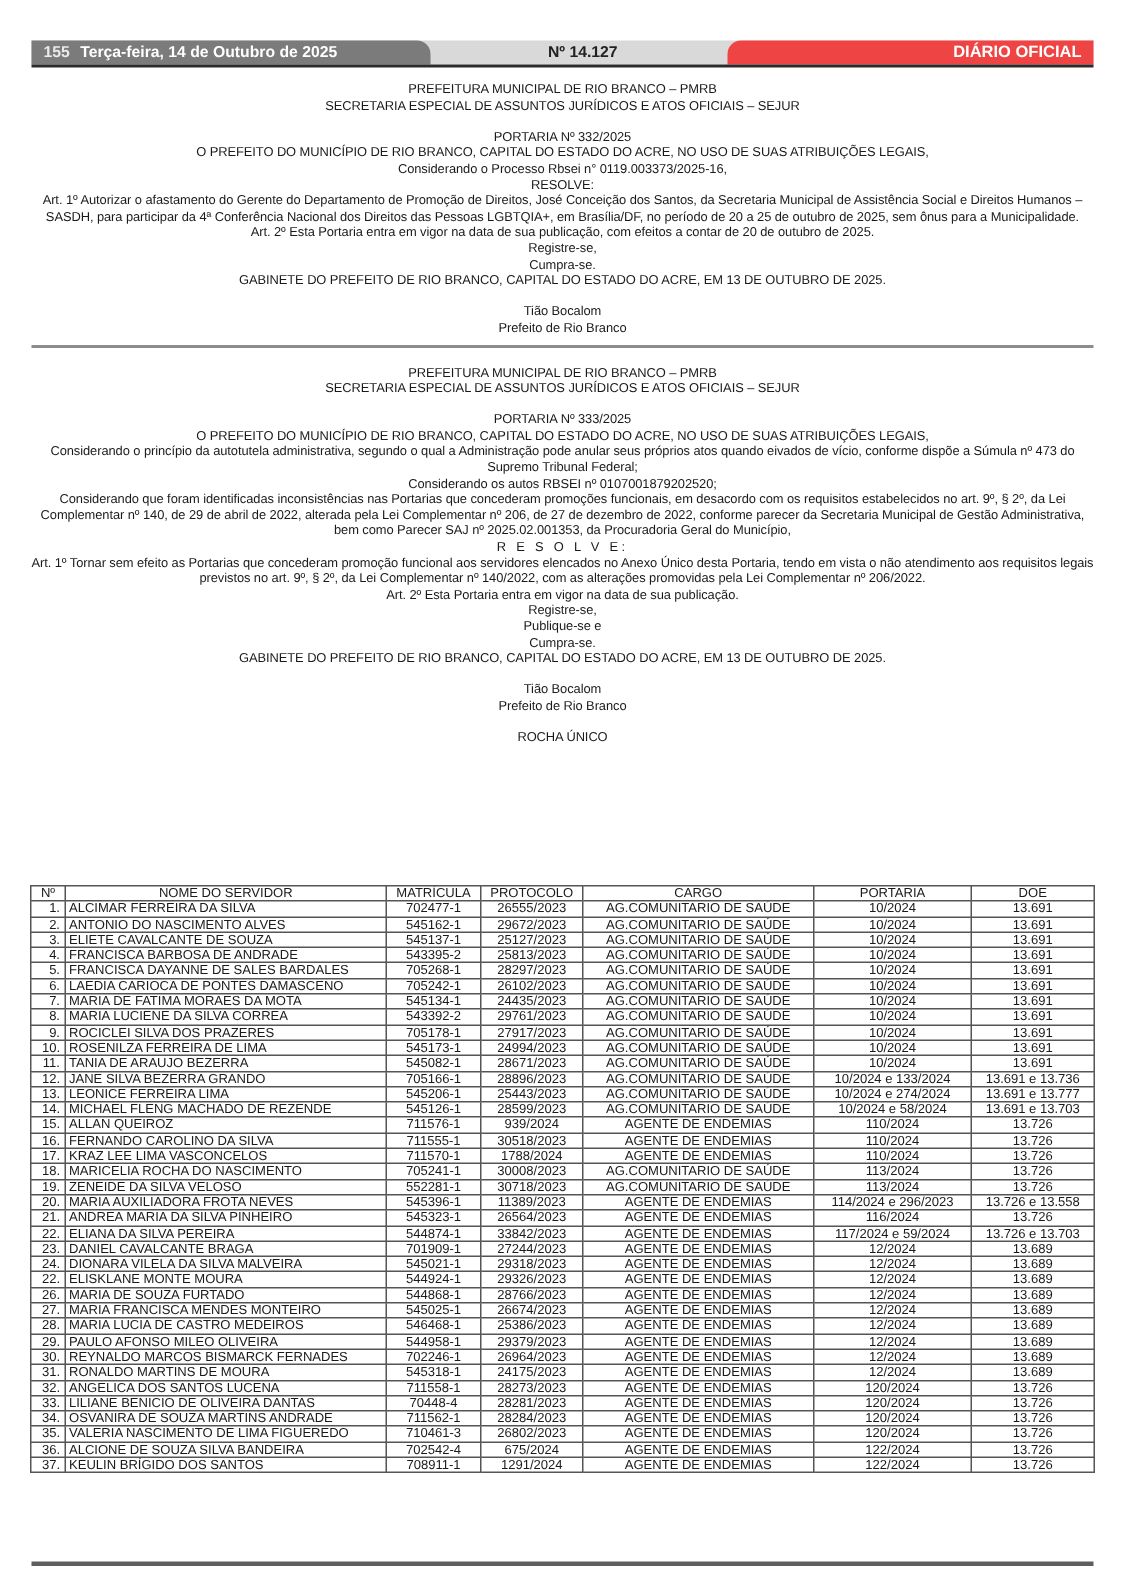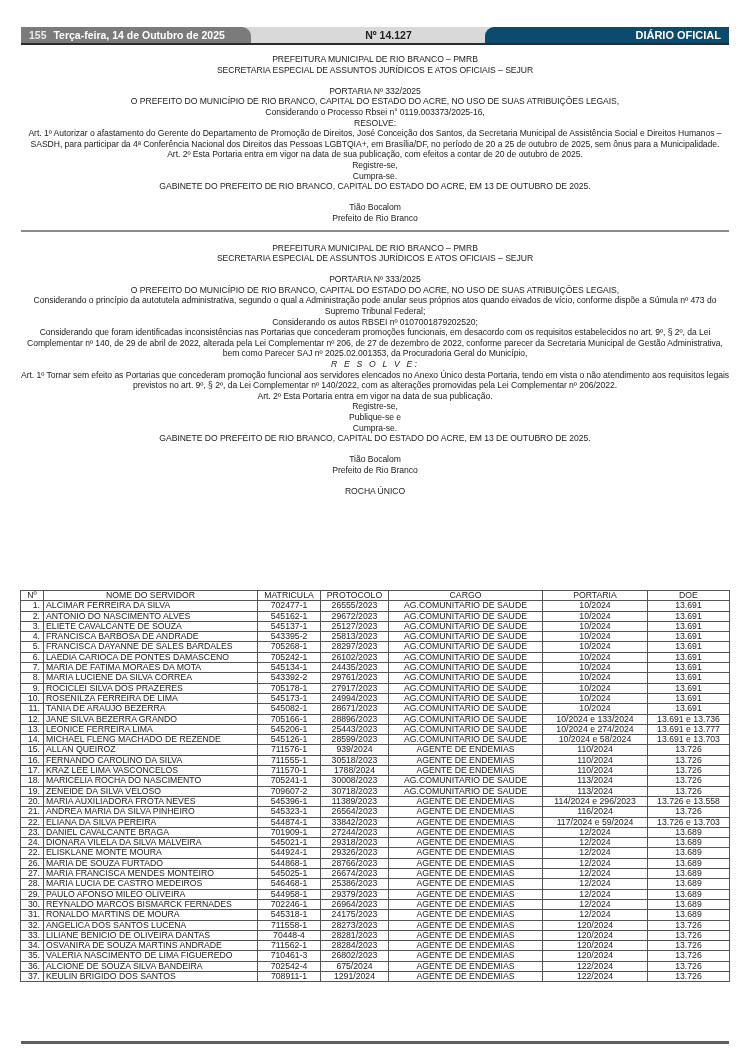--- a/index.html
+++ b/index.html
@@ -5,48 +5,48 @@
   html, body { margin: 0; padding: 0; background: #ffffff; }
   body {
     width: 750px; height: 1060px; overflow: hidden; position: relative;
     font-family: "Liberation Sans", sans-serif; color: #1a1a1a;
   }
   .header {
     position: absolute; left: 21px; top: 27px; width: 708px; height: 16px;
     background: #d9d9d9;
   }
   .header-left {
-    position: absolute; left: 0; top: 0; height: 16px; width: 230px;
+    position: absolute; left: 0; top: 0; height: 16px; width: 266px;
     background: #7b7b7b; border-top-right-radius: 9px;
     color: #ffffff; font-size: 10.5px; font-weight: bold; line-height: 16px;
     padding-left: 8px; box-sizing: border-box; white-space: nowrap;
   }
   .header-left .pg { font-weight: bold; color: #eaeaea; margin-right: 4px; }
   .header-center {
     position: absolute; left: 250px; width: 235px; top: 0; height: 20px;
     text-align: center; font-size: 10.5px; font-weight: bold; line-height: 16px; color: #222;
   }
   .header-right {
     position: absolute; right: 0; top: 0; height: 16px; width: 244px;
-    background: #0c4a6e; border-top-left-radius: 9px;
+    background: #ef4444; border-top-left-radius: 9px;
     color: #ffffff; font-size: 11px; font-weight: bold; line-height: 17px;
     text-align: right; padding-right: 8px; box-sizing: border-box;
   }
   .header-rule {
     position: absolute; left: 21px; top: 43px; width: 708px; height: 2px; background: #2b2b2b;
   }
   .content {
     position: absolute; left: 21px; top: 54px; width: 708px;
     font-size: 8.6px; line-height: 10.6px; letter-spacing: -0.05px;
   }
   .content p { margin: 0; text-align: center; }
   .justify { text-align: justify; }
   .gap { height: 10.6px; }
   .sep { height: 2px; background: #8c8c8c; margin: 6px 0 11px 0; }
-  .spaced { letter-spacing: 2.2px; font-style: italic; }
+  .spaced { letter-spacing: 2.2px; }
   table.annex {
     position: absolute; left: 20px; top: 590px; width: 709px;
     border-collapse: collapse; table-layout: fixed;
     font-size: 8.7px; line-height: 9.3px;
   }
   table.annex th, table.annex td {
     border: 1px solid #555; padding: 0 2px; white-space: nowrap; overflow: hidden;
     font-weight: normal; height: 9.3px;
   }
   table.annex td.c, table.annex th { text-align: center; }
@@ -293,21 +293,21 @@
         <td>MARICELIA ROCHA DO NASCIMENTO</td>
         <td class="c">705241-1</td>
         <td class="c">30008/2023</td>
         <td class="c">AG.COMUNITARIO DE SAÚDE</td>
         <td class="c">113/2024</td>
         <td class="c">13.726</td>
       </tr>
       <tr>
         <td class="num">19.</td>
         <td>ZENEIDE DA SILVA VELOSO</td>
-        <td class="c">709607-2</td>
+        <td class="c">552281-1</td>
         <td class="c">30718/2023</td>
         <td class="c">AG.COMUNITARIO DE SAÚDE</td>
         <td class="c">113/2024</td>
         <td class="c">13.726</td>
       </tr>
       <tr>
         <td class="num">20.</td>
         <td>MARIA AUXILIADORA FROTA NEVES</td>
         <td class="c">545396-1</td>
         <td class="c">11389/2023</td>

